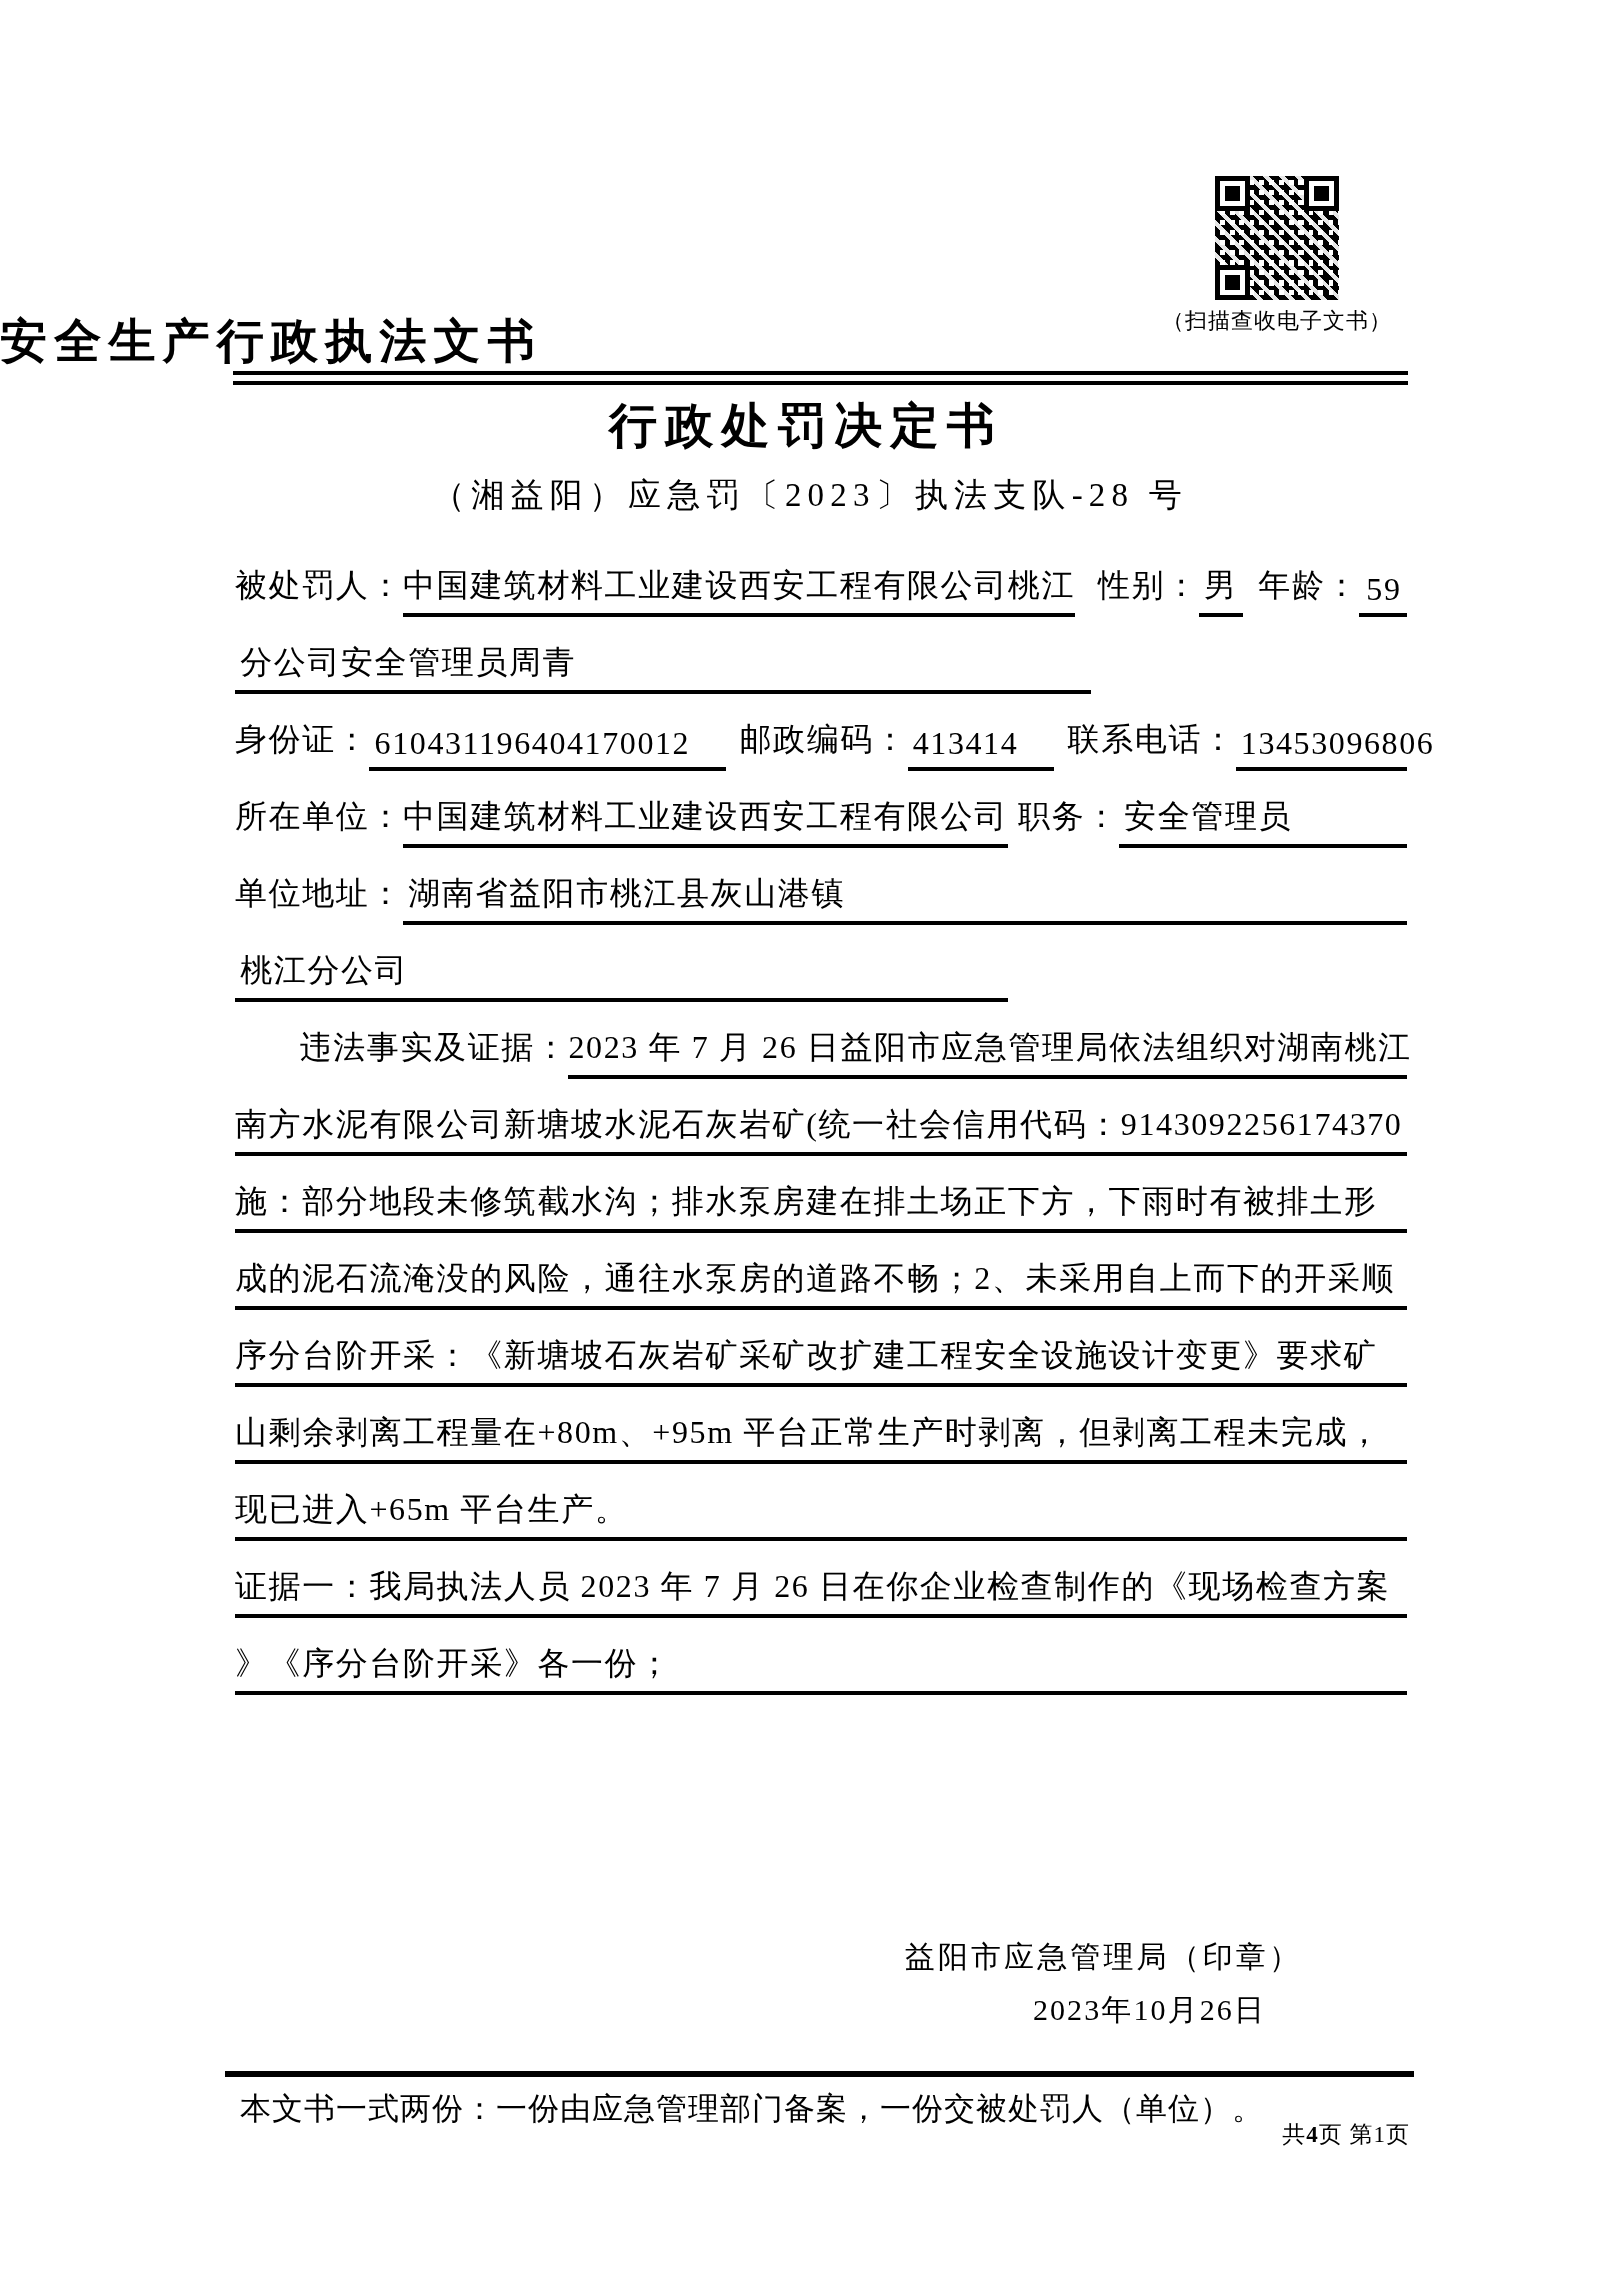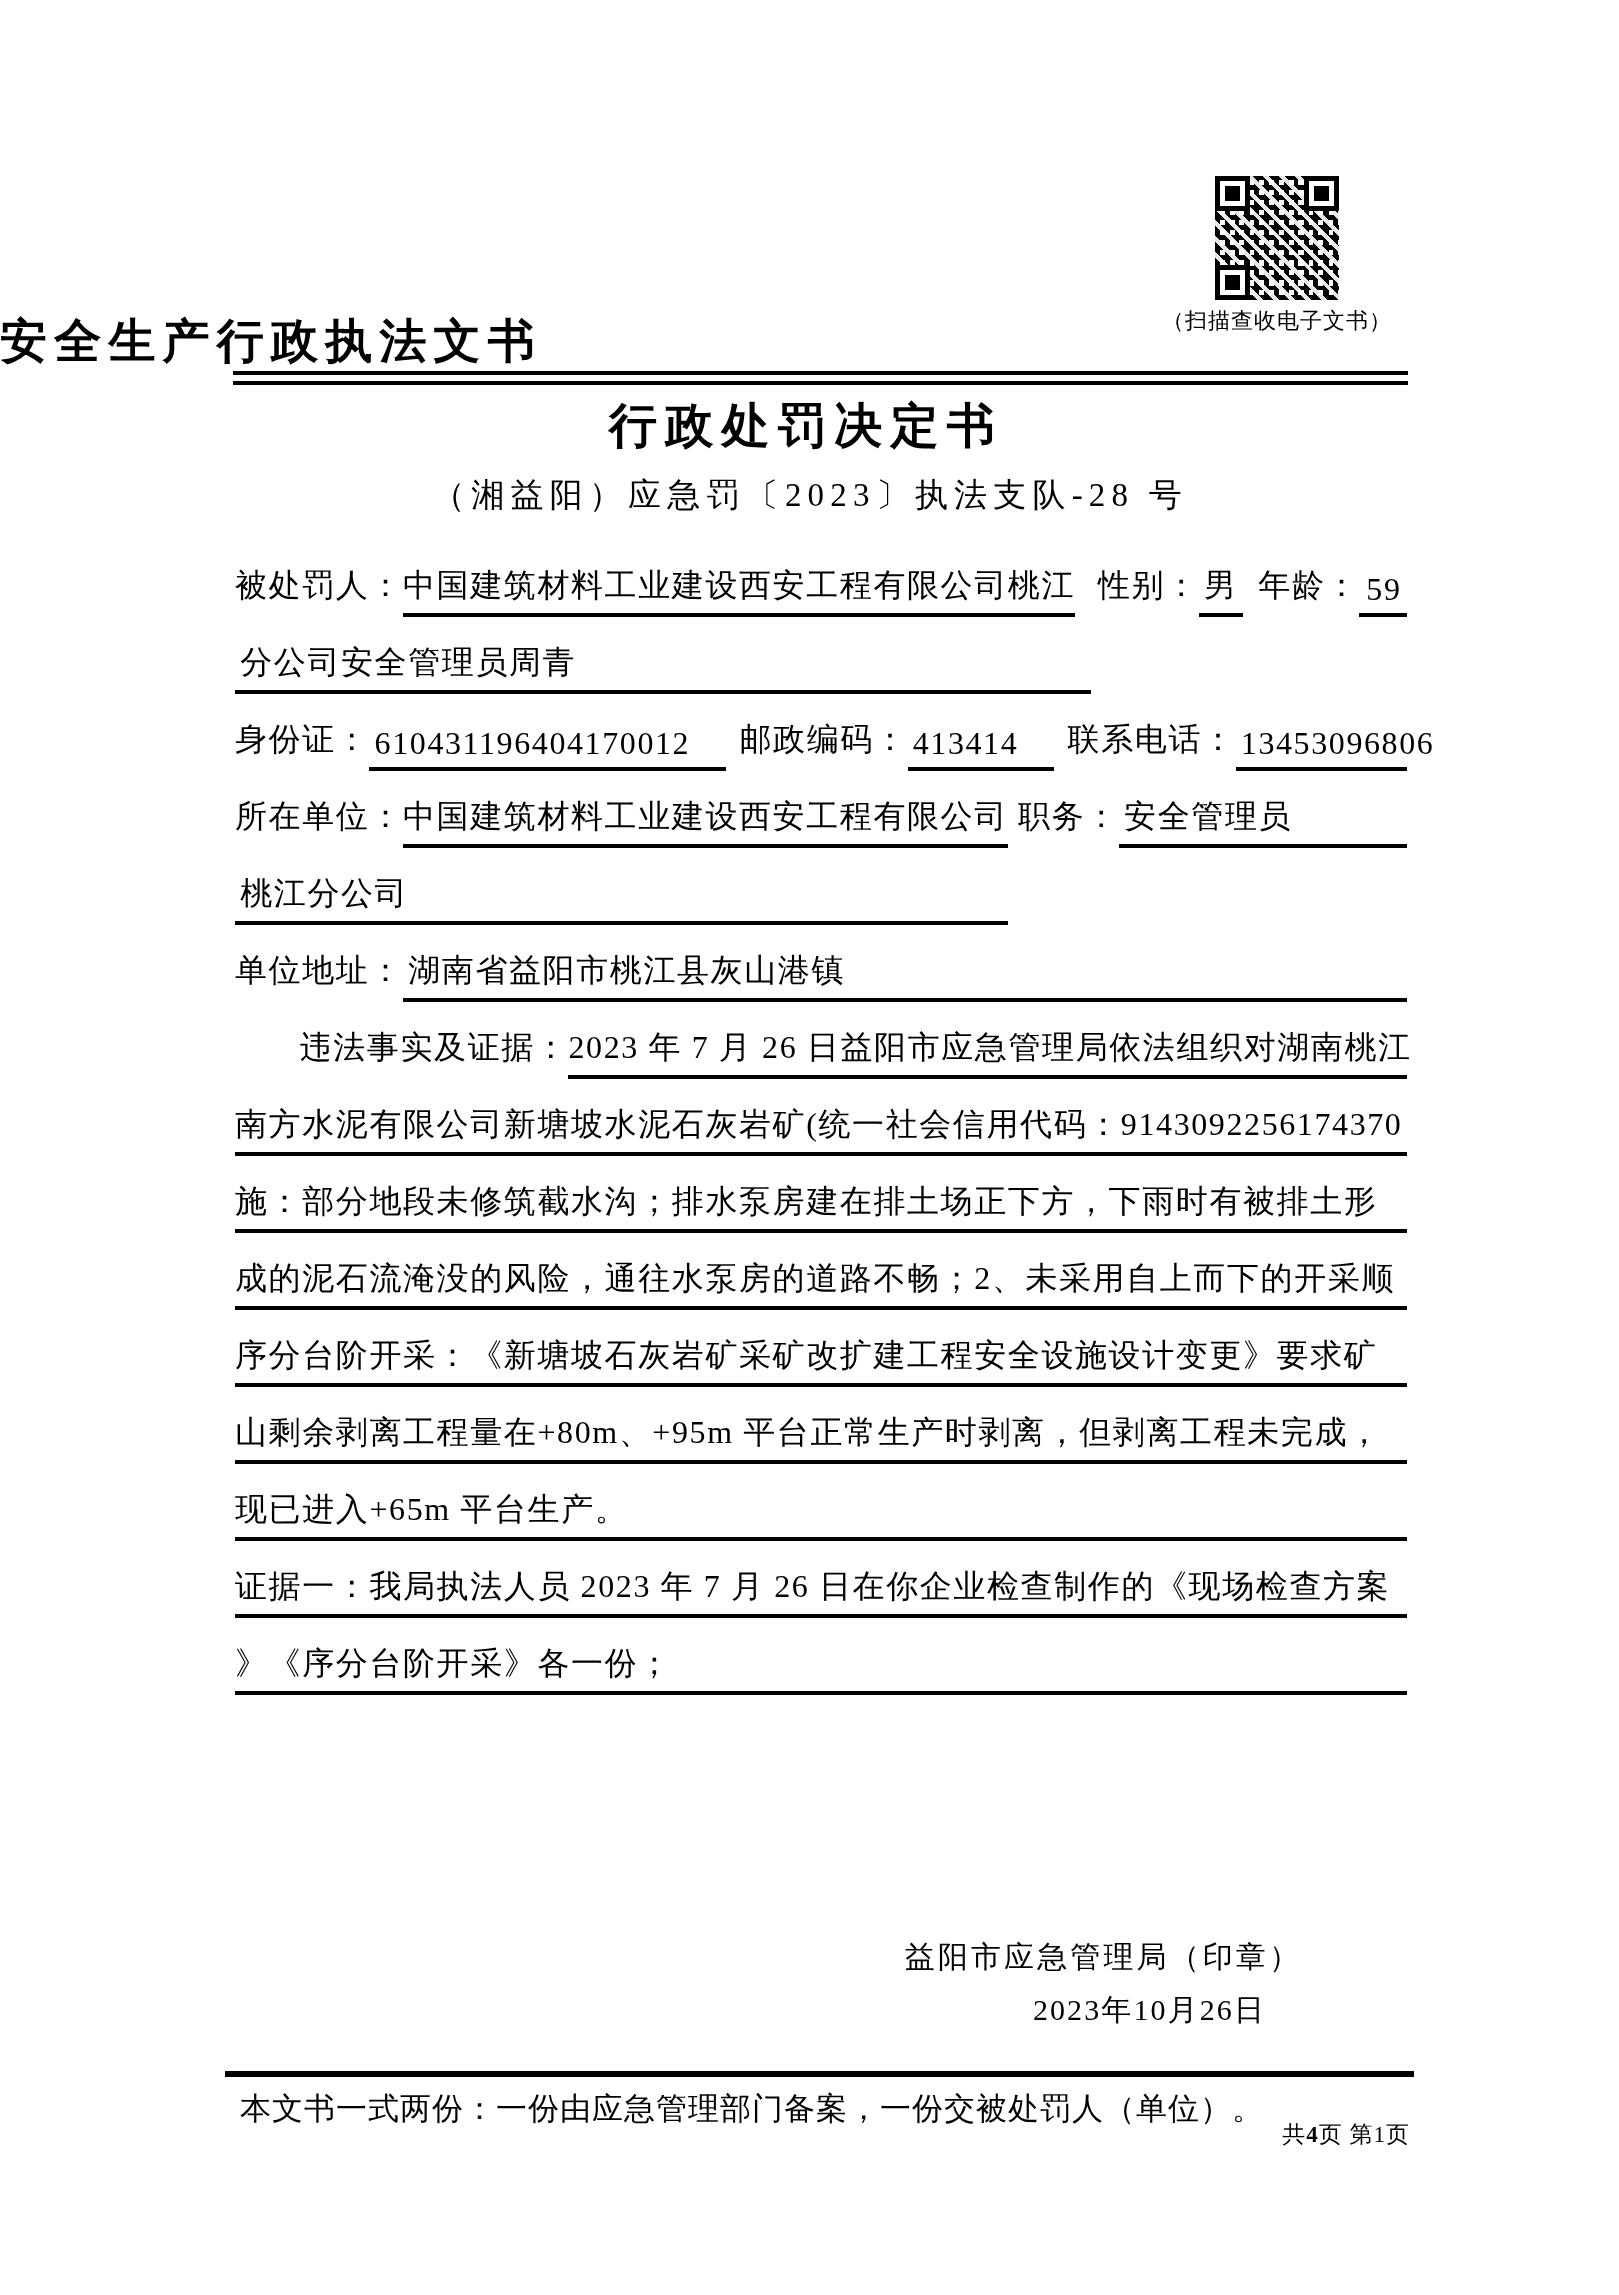--- a/index.html
+++ b/index.html
@@ -131,26 +131,26 @@
 
     <div class="line">
       <span class="lb">所在单位：</span>
       <span class="u">中国建筑材料工业建设西安工程有限公司</span>
       <span class="sp w20"></span>
       <span class="lb">职务：</span>
       <span class="u fill pl10">安全管理员</span>
     </div>
 
     <div class="line">
-      <span class="u wu6 pl10">桃江分公司</span>
+      <span class="lb">单位地址：</span>
+      <span class="u fill pl10">湖南省益阳市桃江县灰山港镇</span>
     </div>
 
     <div class="line">
-      <span class="lb">单位地址：</span>
-      <span class="u fill pl10">湖南省益阳市桃江县灰山港镇</span>
+      <span class="u wu6 pl10">桃江分公司</span>
     </div>
 
     <div class="line">
       <span class="indent"></span>
       <span class="lb">违法事实及证据：</span>
       <span class="u fill">2023 年 7 月 26 日益阳市应急管理局依法组织对湖南桃江</span>
     </div>
 
     <div class="line ul-full">
       <span class="t">南方水泥有限公司新塘坡水泥石灰岩矿(统一社会信用代码：9143092256174370</span>

